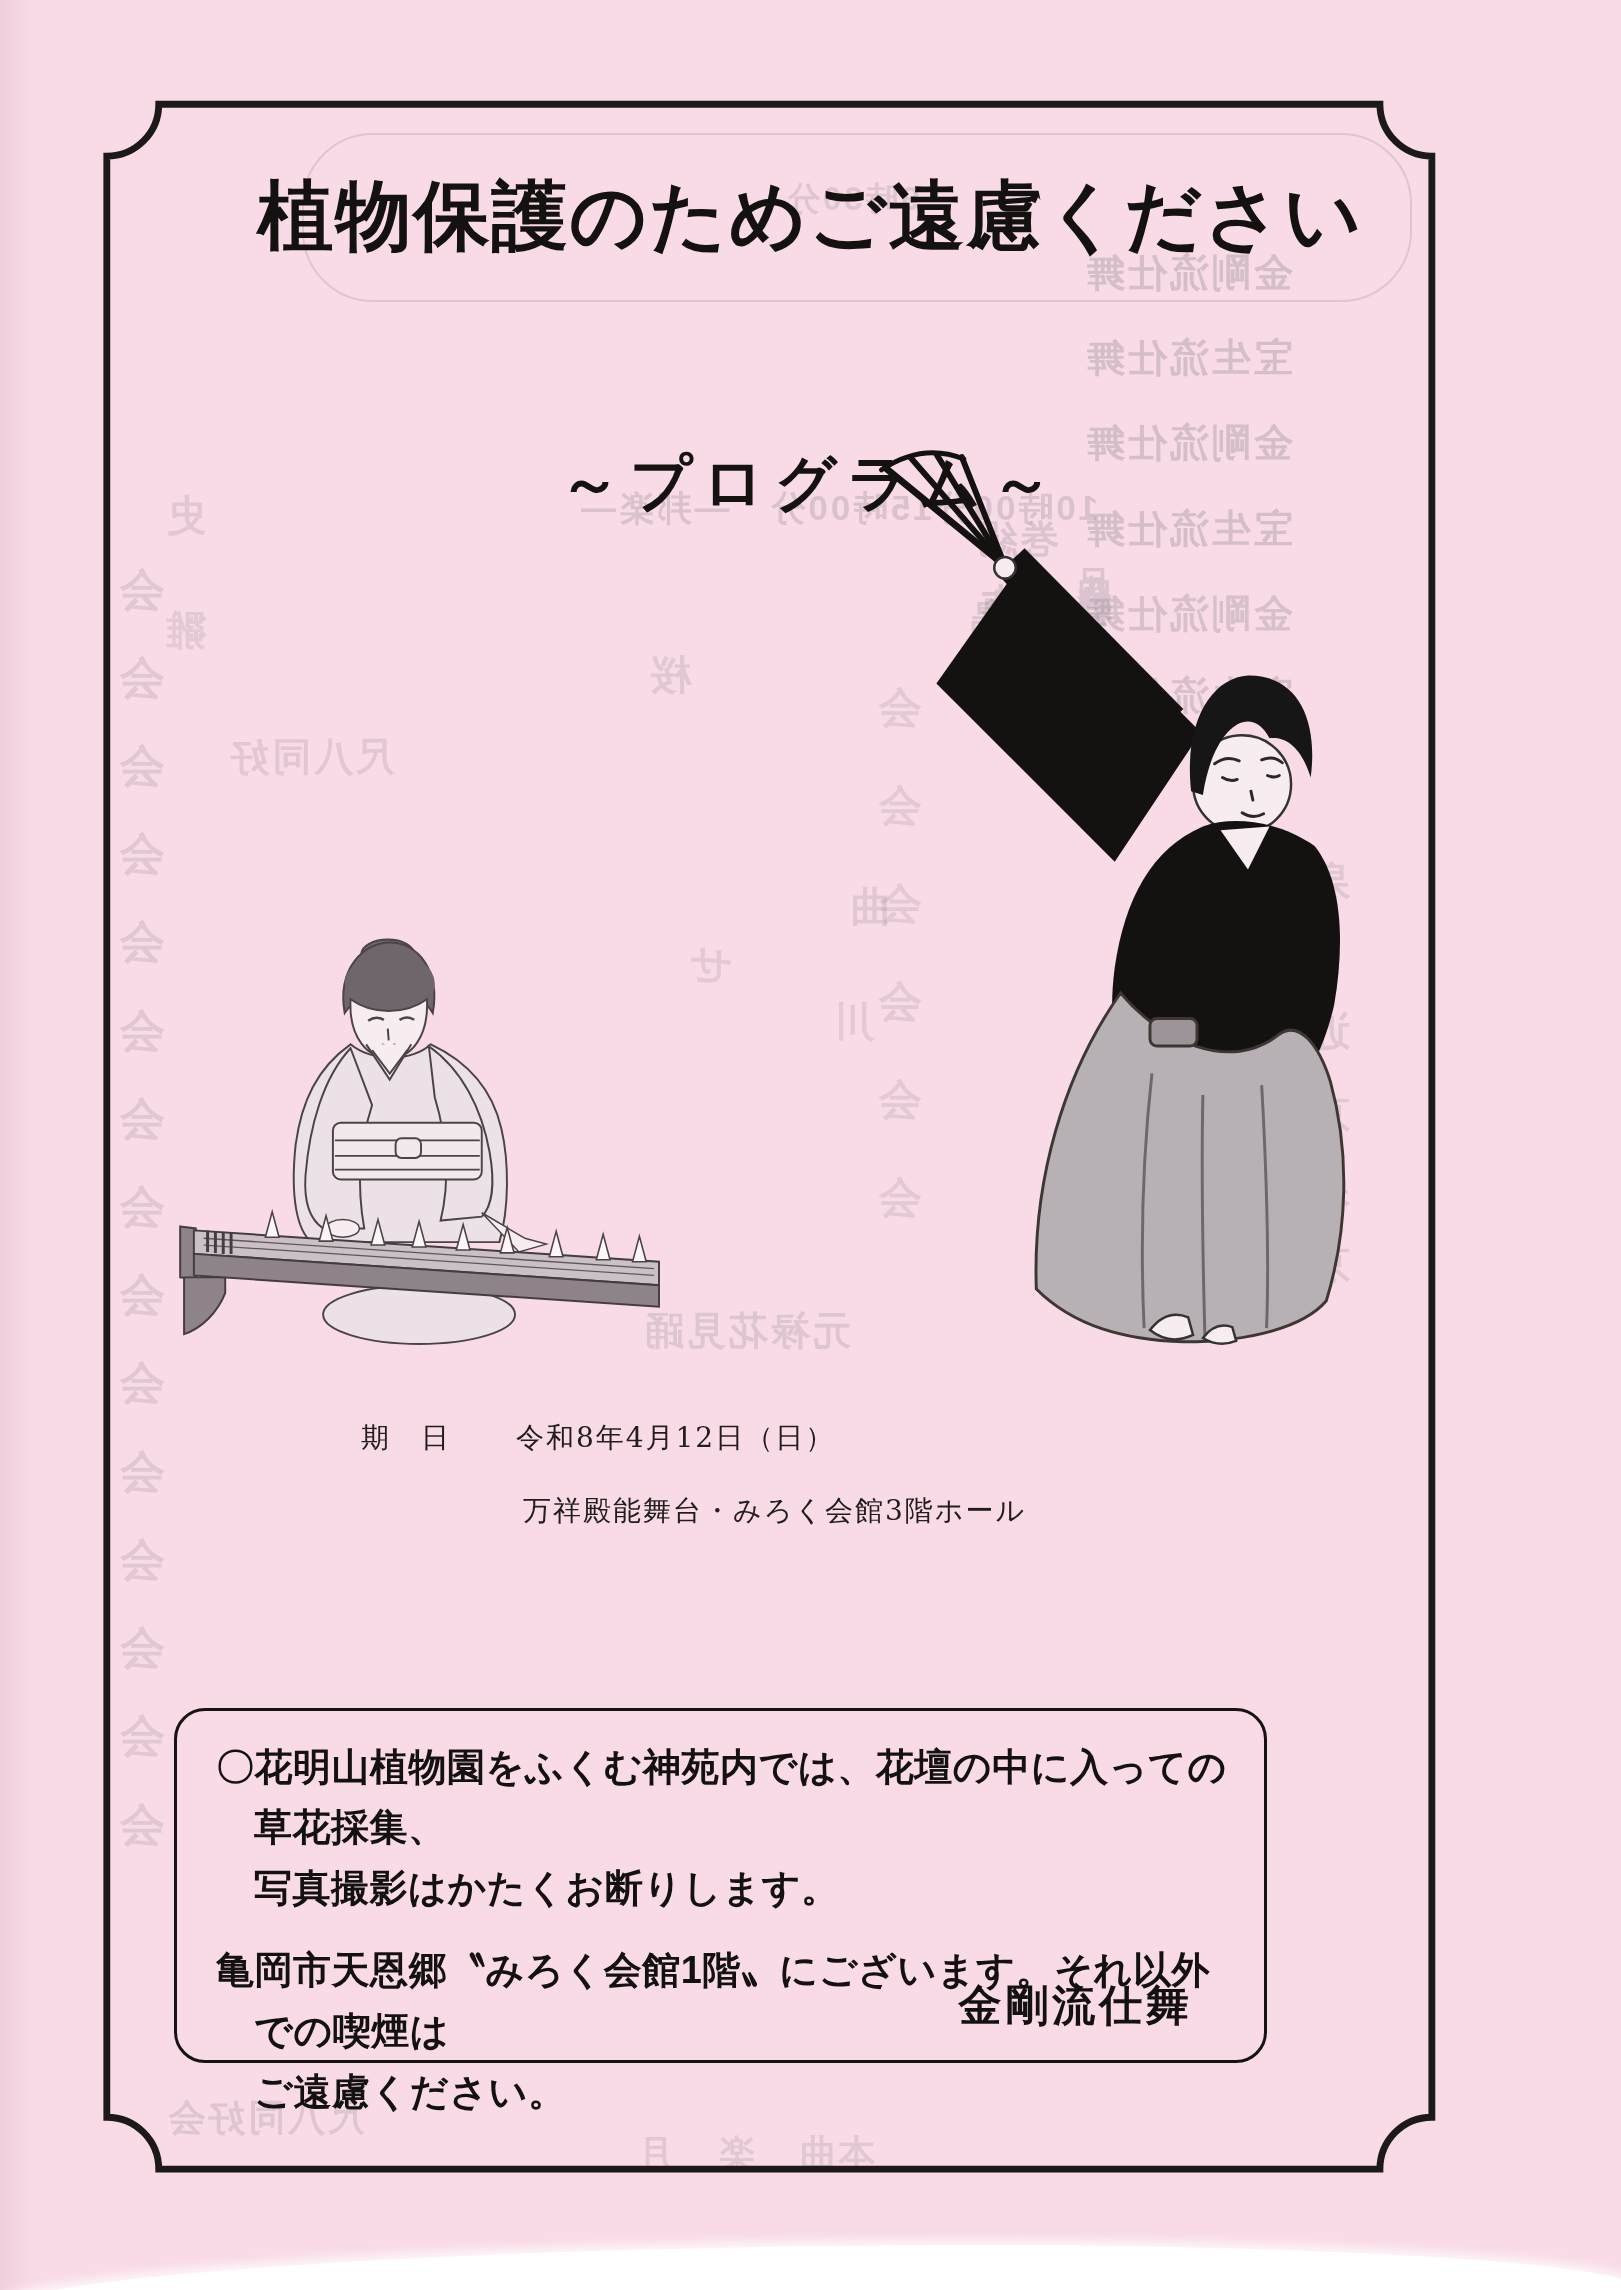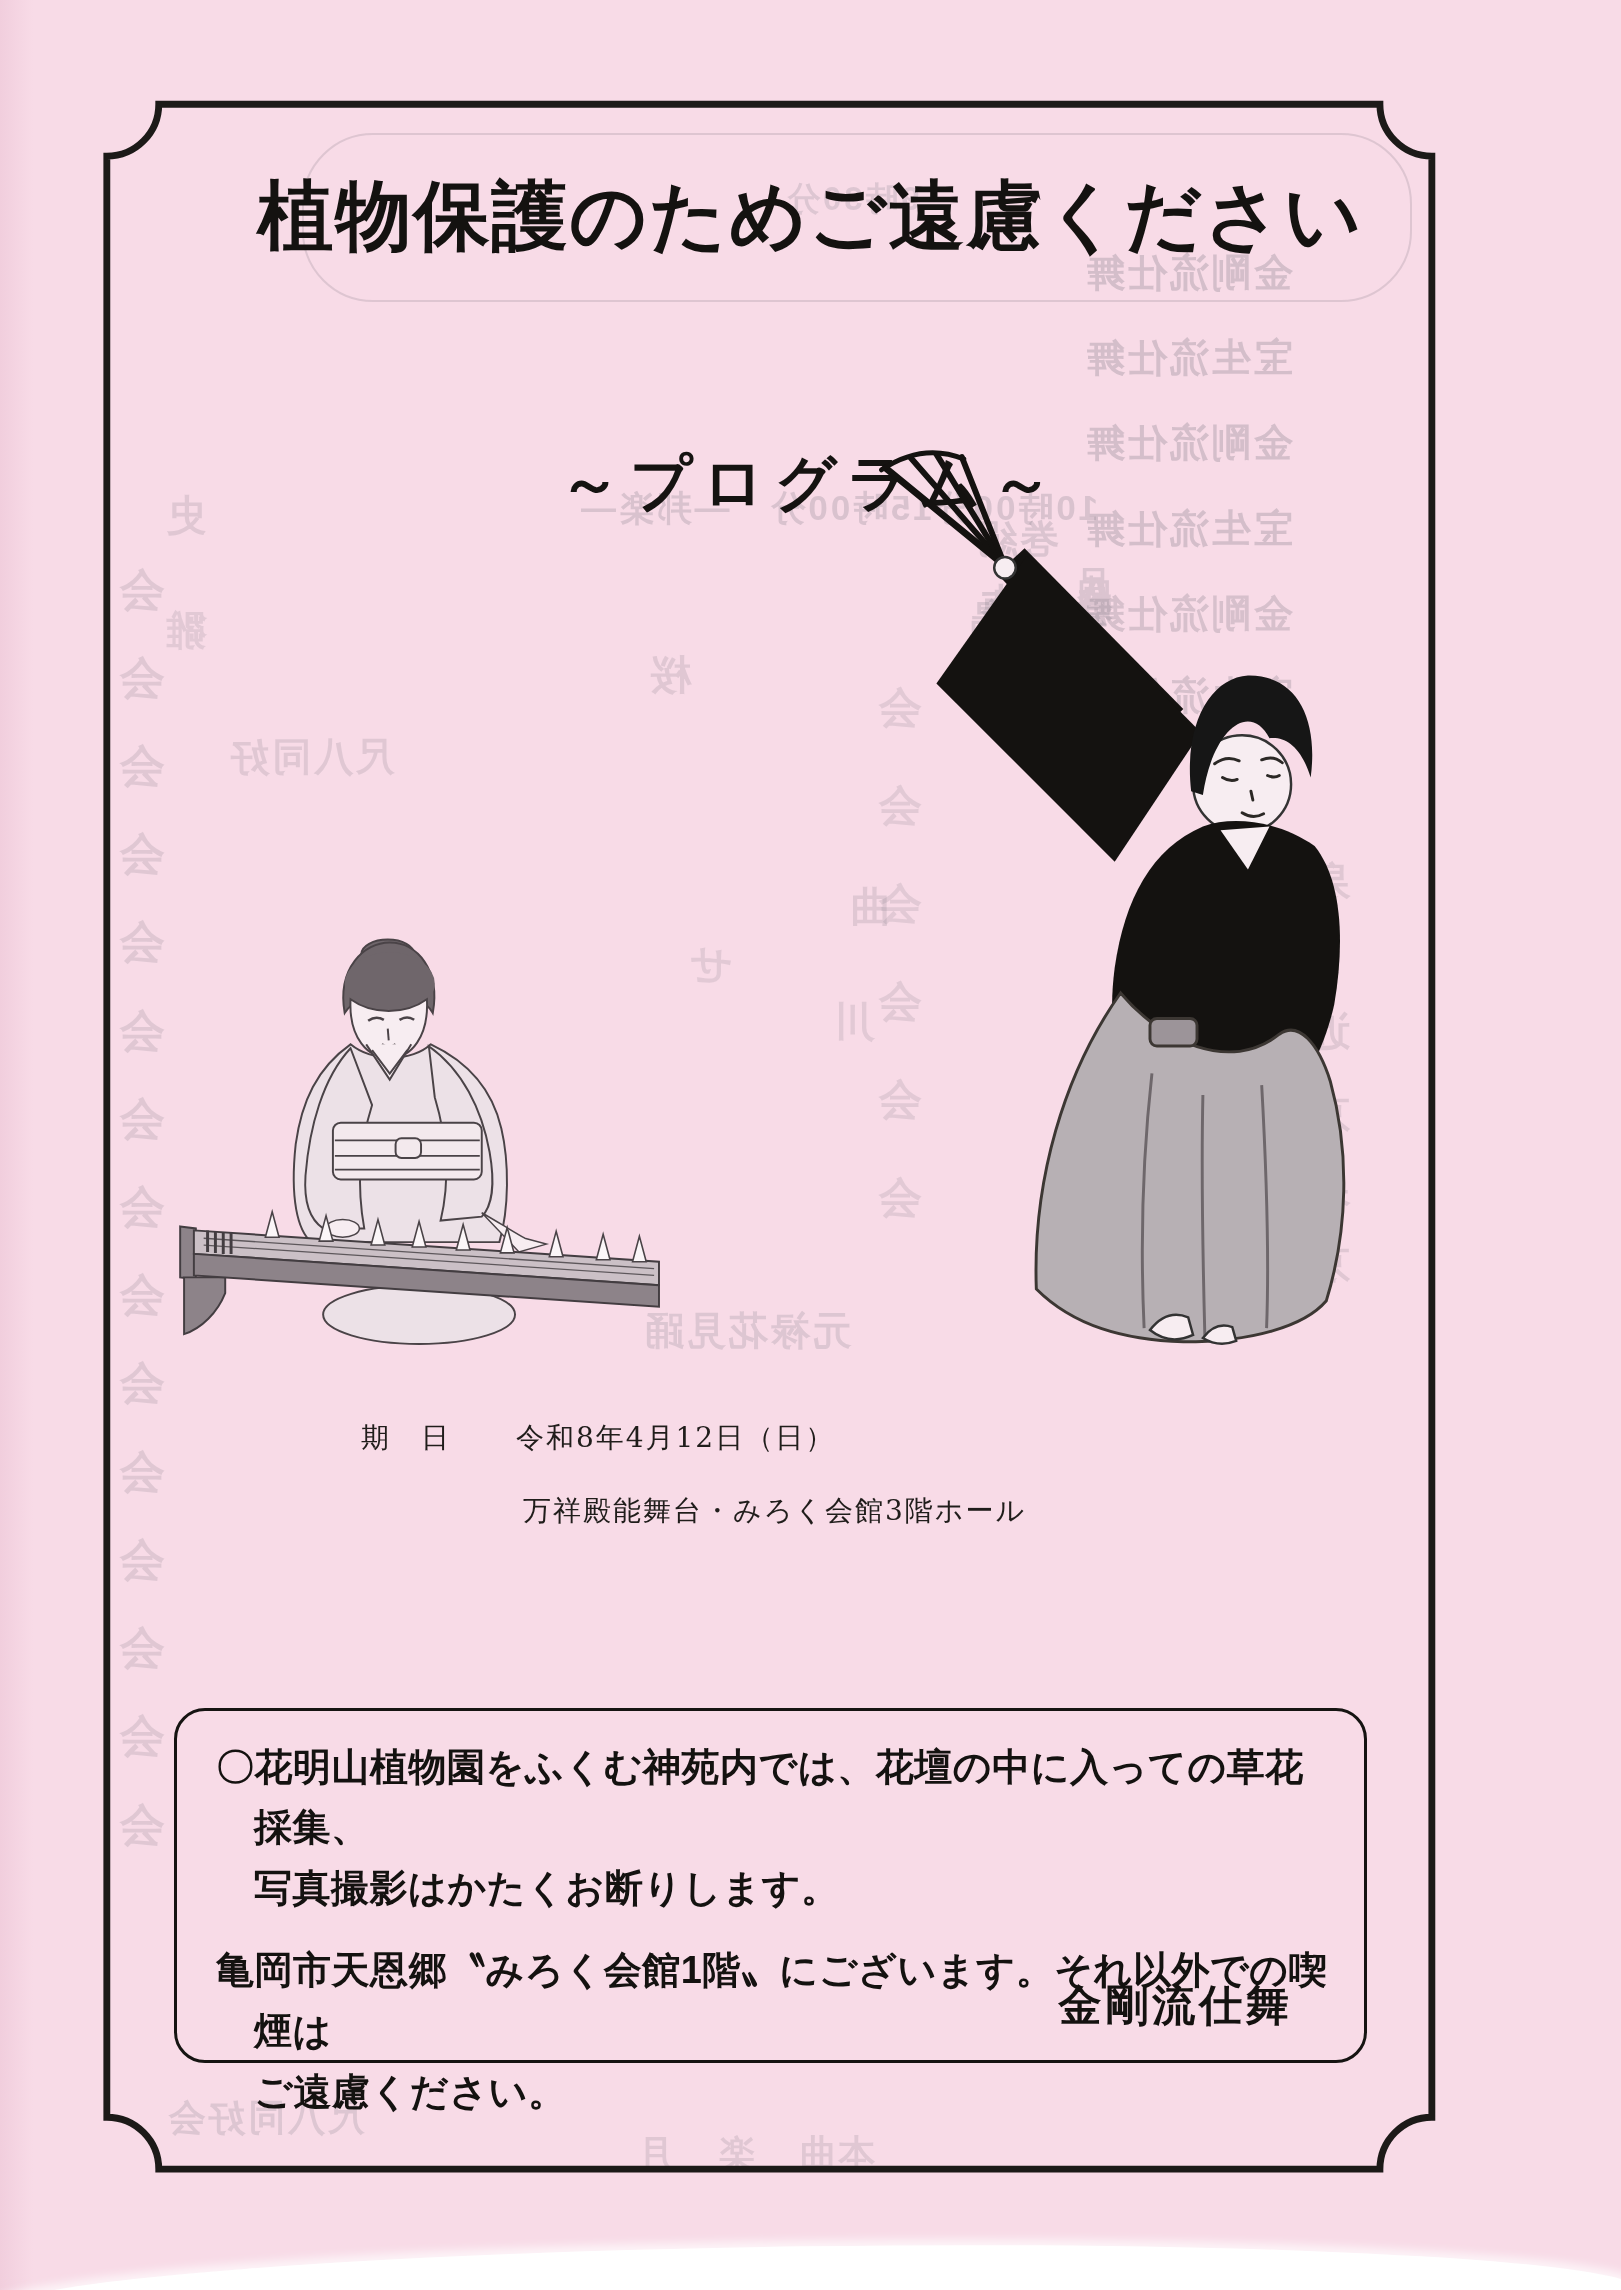--- a/index.html
+++ b/index.html
@@ -41,21 +41,21 @@
   .dancer-illo{position:absolute;left:858px;top:446px;}
   
   .details{position:absolute;left:361px;top:1419px;
     font-family:"DejaVu Serif","Liberation Serif",serif;font-size:28px;
     letter-spacing:2px;color:#201d1b;}
   .detail-line{height:73px;}
   .detail-label{display:inline-block;}
   .detail-value{display:inline-block;margin-left:54px;}
   .detail-cont{margin-left:162px;height:73px;}
   
-  .notes-box{position:absolute;left:174px;top:1708px;width:1193px;height:355px;
+  .notes-box{position:absolute;left:174px;top:1708px;width:1093px;height:355px;
     border:3.9px solid #161412;border-radius:31px;box-sizing:border-box;
     padding:25.5px 35px 0 39px;}
   .notes-box p{margin:0 0 21.6px 0;font-size:38px;line-height:1.6;
     letter-spacing:0.5px;color:#141210;font-weight:600;
     white-space:pre-line;padding-left:38px;text-indent:-38px;}
   .signature{position:absolute;right:71px;bottom:25.5px;font-size:43px;
     font-weight:700;letter-spacing:3.9px;color:#141210;}
 </style>
 </head>
 <body>

